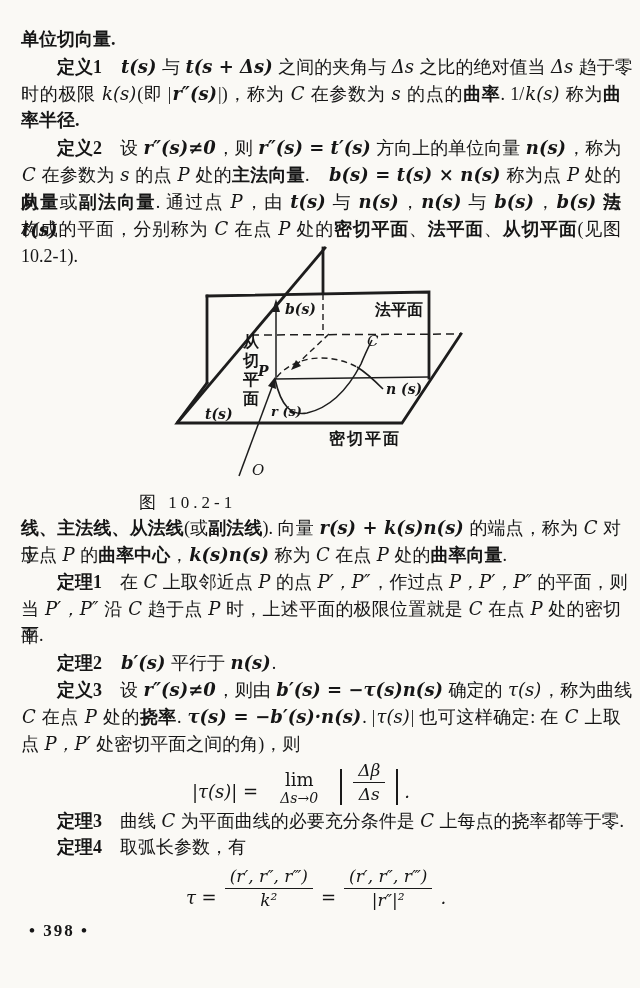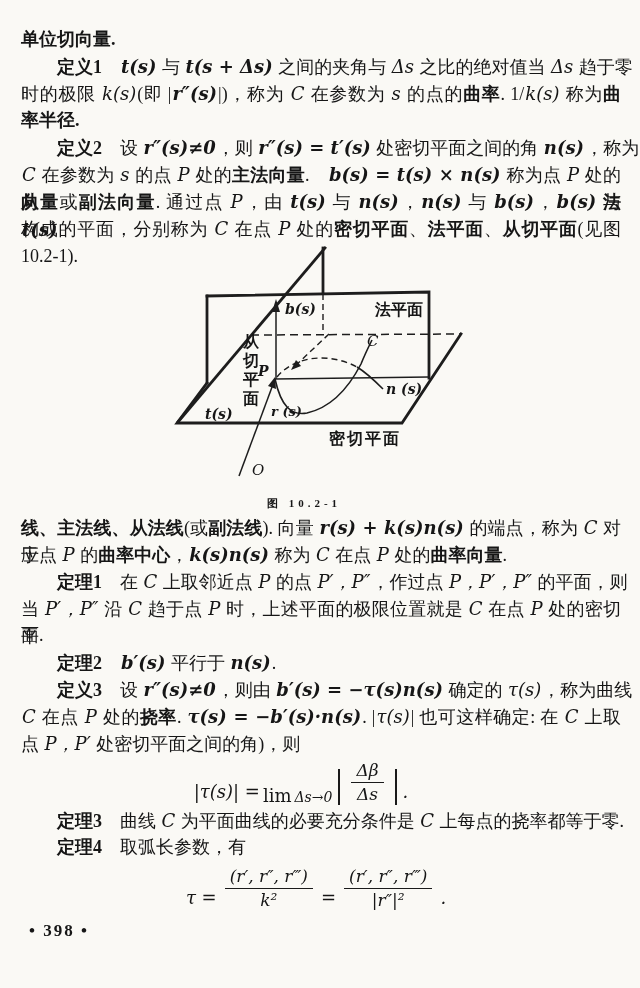--- a/index.html
+++ b/index.html
@@ -11,32 +11,32 @@
     font-size:18px;line-height:27px;
   }
   .ln{height:27px;text-align:justify;white-space:nowrap;}
   .ln.full{text-align-last:justify;white-space:normal;}
   .ln.ind{padding-left:36px;}
   .sg-n{font-style:normal;}
   .sg-b{font-weight:700;}
   .sg-m{font-family:"DejaVu Serif",serif;font-style:italic;padding:0 1px;}
   .sg-v{font-family:"DejaVu Serif",serif;font-style:italic;font-weight:700;padding:0 1px;}
   .figwrap{margin:4px 0 0 118px;width:480px;}
-  .figcaption{width:480px;padding-right:150px;box-sizing:border-box;text-align:center;
-    height:22px;line-height:22px;font-size:11px;letter-spacing:4px;font-weight:bold;}
+  .figcaption{width:480px;padding-right:150px;box-sizing:border-box;text-align:left;
+    height:22px;line-height:22px;font-size:17px;letter-spacing:4px;}
   .formula{height:46px;display:flex;align-items:flex-end;justify-content:center;
     margin:2px 40px 2px 0;font-size:18px;}
   .formula2{height:48px;margin-right:10px;}
   .fm{font-family:"DejaVu Serif",serif;font-style:italic;margin:0 3px;}
   .fmv{font-family:"DejaVu Serif",serif;font-style:italic;font-weight:400;}
   .frac{display:inline-flex;flex-direction:column;align-items:center;vertical-align:middle;
     margin:0 5px;line-height:1.15;font-size:17px;}
   .frac .num{border-bottom:1.6px solid #1a1a1a;padding:0 5px 2px;}
   .frac .den{padding-top:2px;}
-  .lim{display:inline-flex;flex-direction:row;align-items:center;line-height:1;margin:0 0;}
+  .lim{display:inline-flex;flex-direction:column;align-items:center;line-height:1;margin:0 16px;}
   .lim .limtxt{font-family:"DejaVu Serif",serif;font-style:normal;}
   .lim .limsub{font-size:14px;font-family:"DejaVu Serif",serif;margin-top:2px;}
   .vbar{width:2px;height:36px;background:#1a1a1a;display:inline-block;margin:0 3px;}
   .footer{margin:6px 0 0 8px;font-weight:700;font-size:17px;letter-spacing:2px;}
   
   .fig-thick{stroke:#1d1d1d;stroke-width:2.8;fill:none;stroke-linecap:square;}
   .fig-thin{stroke:#1d1d1d;stroke-width:1.5;fill:none;}
   .fig-dash{stroke:#1d1d1d;stroke-width:1.5;fill:none;stroke-dasharray:8 5;}
   .fig-dash2{stroke:#1d1d1d;stroke-width:1.4;fill:none;stroke-dasharray:6 4;}
   .fig-curve{stroke:#1d1d1d;stroke-width:1.6;fill:none;}
@@ -48,21 +48,21 @@
 </style>
 </head>
 <body>
 
 <div class="page">
 
   <div class="ln"><span class="sg-b">单位切向量.</span></div>
   <div class="ln ind"><span class="sg-b">定义1</span><span class="sg-n">　</span><span class="sg-v">t(s)</span><span class="sg-n"> 与 </span><span class="sg-v">t(s + Δs)</span><span class="sg-n"> 之间的夹角与 </span><span class="sg-m">Δs</span><span class="sg-n"> 之比的绝对值当 </span><span class="sg-m">Δs</span><span class="sg-n"> 趋于零</span></div>
   <div class="ln full"><span class="sg-n">时的极限 </span><span class="sg-m">k(s)</span><span class="sg-n">(即 |</span><span class="sg-v">r″(s)</span><span class="sg-n">|)，称为 </span><span class="sg-m">C</span><span class="sg-n"> 在参数为 </span><span class="sg-m">s</span><span class="sg-n"> 的点的</span><span class="sg-b">曲率</span><span class="sg-n">. 1/</span><span class="sg-m">k(s)</span><span class="sg-n"> 称为</span><span class="sg-b">曲</span></div>
   <div class="ln"><span class="sg-b">率半径.</span></div>
-  <div class="ln ind"><span class="sg-b">定义2</span><span class="sg-n">　设 </span><span class="sg-v">r″(s)≠0</span><span class="sg-n">，则 </span><span class="sg-v">r″(s) = t′(s)</span><span class="sg-n"> 处密切平面之间的角 </span><span class="sg-v">n(s)</span><span class="sg-n">，称为</span></div>
+  <div class="ln ind"><span class="sg-b">定义2</span><span class="sg-n">　设 </span><span class="sg-v">r″(s)≠0</span><span class="sg-n">，则 </span><span class="sg-v">r″(s) = t′(s)</span><span class="sg-n"> 方向上的单位向量 </span><span class="sg-v">n(s)</span><span class="sg-n">，称为</span></div>
   <div class="ln full"><span class="sg-m">C</span><span class="sg-n"> 在参数为 </span><span class="sg-m">s</span><span class="sg-n"> 的点 </span><span class="sg-m">P</span><span class="sg-n"> 处的</span><span class="sg-b">主法向量</span><span class="sg-n">.　</span><span class="sg-v">b(s) = t(s) × n(s)</span><span class="sg-n"> 称为点 </span><span class="sg-m">P</span><span class="sg-n"> 处的</span><span class="sg-b">从法</span></div>
   <div class="ln full"><span class="sg-b">向量</span><span class="sg-n">或</span><span class="sg-b">副法向量</span><span class="sg-n">. 通过点 </span><span class="sg-m">P</span><span class="sg-n">，由 </span><span class="sg-v">t(s)</span><span class="sg-n"> 与 </span><span class="sg-v">n(s)</span><span class="sg-n">，</span><span class="sg-v">n(s)</span><span class="sg-n"> 与 </span><span class="sg-v">b(s)</span><span class="sg-n">，</span><span class="sg-v">b(s)</span><span class="sg-n"> 与 </span><span class="sg-v">t(s)</span></div>
   <div class="ln full"><span class="sg-n">构成的平面，分别称为 </span><span class="sg-m">C</span><span class="sg-n"> 在点 </span><span class="sg-m">P</span><span class="sg-n"> 处的</span><span class="sg-b">密切平面</span><span class="sg-n">、</span><span class="sg-b">法平面</span><span class="sg-n">、</span><span class="sg-b">从切平面</span><span class="sg-n">(见图 10.2-1).</span></div>
 
   <div class="figwrap">
     <svg width="480" height="238" viewBox="0 0 480 238">
 
       <g>
         <path class="fig-thick" d="M68,50 L290,46 L290,132"></path>
         <path class="fig-thick" d="M68,50 L68,137"></path>

